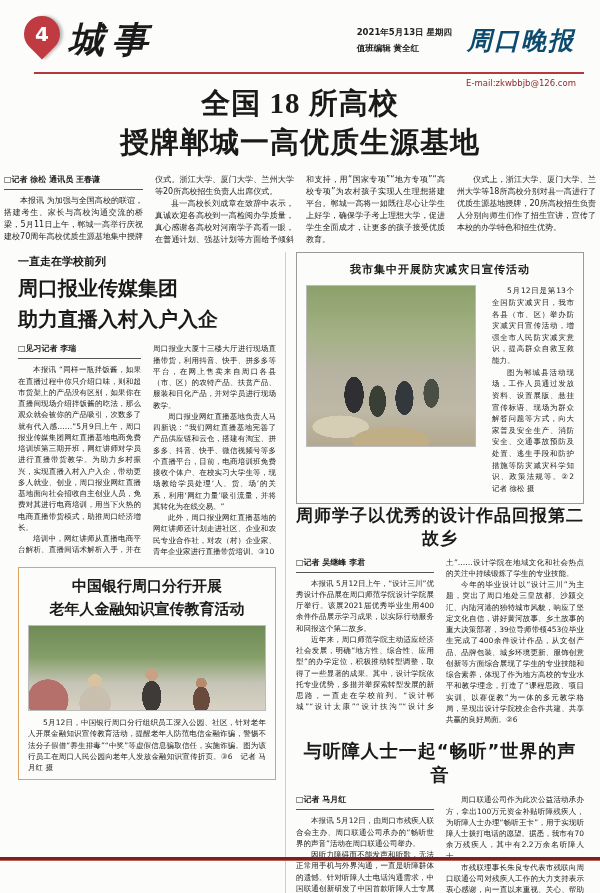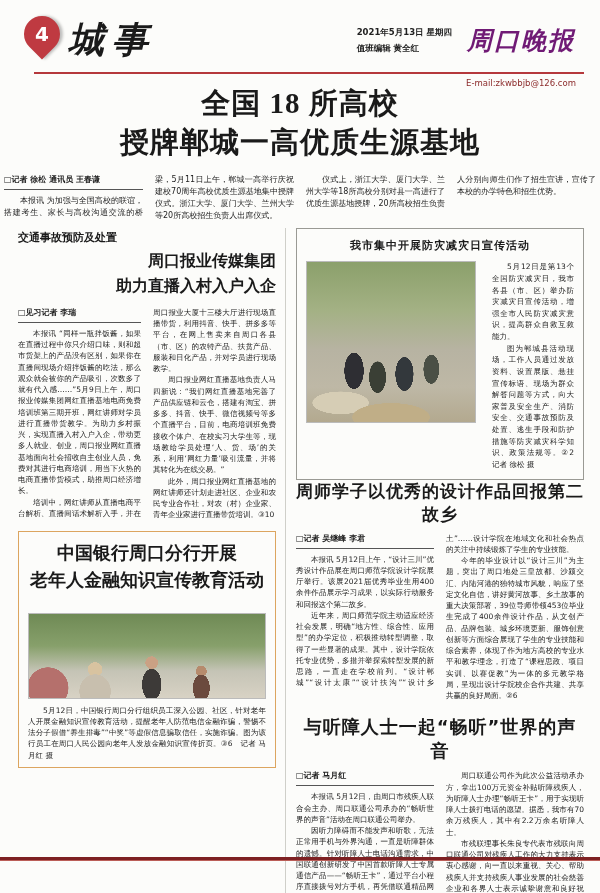--- a/index.html
+++ b/index.html
@@ -10,21 +10,21 @@
   .header { position:relative; height:72px; }
   .pin { position:absolute; left:24px; top:16px; width:36px; height:36px; background:#bf3a41;
          border-radius:50% 50% 50% 0; transform:rotate(-45deg); box-shadow:2px 2px 3px rgba(0,0,0,.25); }
   .pin span { display:flex; width:100%; height:100%; align-items:center; justify-content:center;
               transform:rotate(45deg); color:#fff; font-size:20px; font-weight:bold; }
   .section-title { position:absolute; left:68px; top:16px; font-size:36px; font-weight:900;
                    font-style:italic; letter-spacing:8px; font-family:"Liberation Serif","DejaVu Serif",serif; }
   .header-right { position:absolute; right:24px; top:24px; display:flex; gap:14px; align-items:flex-start; }
   .header-meta { font-size:8.5px; font-weight:bold; color:#222; line-height:1.9; white-space:nowrap; }
   .brand-block { text-align:center; }
-  .brand { font-size:25px; font-weight:900; font-style:italic; color:#701a75; letter-spacing:2px;
+  .brand { font-size:25px; font-weight:900; font-style:italic; color:#0c4a6e; letter-spacing:2px;
            font-family:"Liberation Serif","DejaVu Serif",serif; }
   .email { font-size:8.5px; color:#8c2b2b; margin-top:21px; }
   .header-rule { margin:0 16px 0 34px; border-top:2px solid #b5383c; }
 
   
   .lead { padding:10px 4px 0; }
   .lead h1 { text-align:center; font-size:29px; line-height:1.35; font-weight:900;
              font-family:"Liberation Serif","DejaVu Serif",serif; letter-spacing:1px; }
   .lead-cols { margin-top:12px; column-count:4; column-gap:12px; font-size:8px; line-height:1.5;
                text-align:justify; color:#222; }
@@ -32,28 +32,28 @@
             margin-bottom:5px; white-space:nowrap; overflow:hidden; }
   p.body-p { text-indent:2em; margin:0; }
 
   
   .main-grid { display:flex; padding:6px 16px 0 18px; gap:10px; }
   .col-left { width:268px; border-right:1px solid #cfcfc9; padding-right:9px; }
   .col-right { flex:1; }
 
   
   .kicker { font-size:11px; font-weight:bold; margin:2px 0 4px; }
-  .ec-headline { text-align:right; font-size:16px; line-height:1.55; font-weight:900; margin-bottom:8px; }
+  .ec-headline { text-align:left; font-size:20px; line-height:1.55; font-weight:900; margin-bottom:8px; }
   .cols-2 { column-count:2; column-gap:12px; font-size:7.5px; line-height:1.5; text-align:justify; color:#222; }
 
   
   .boxed-orange { margin-top:10px; border:1px solid #dca55f; padding:7px 9px 6px; }
   .boxed-gray { border:1px solid #9a9a94; padding:7px 9px 8px; }
   .box-headline { text-align:center; font-weight:900; }
-  .bank-headline { font-size:18px; line-height:1.5; margin-bottom:20px; }
+  .bank-headline { font-size:15px; line-height:1.5; margin-bottom:5px; }
   .photo { border:1px solid #bbb; }
   .bank-photo { width:100%; height:86px; margin-bottom:6px;
     background:
       radial-gradient(ellipse 16px 26px at 52% 84%, #3d3a38 0 60%, rgba(0,0,0,0) 61%),
       radial-gradient(circle 7px at 52% 58%, #caa184 0 90%, rgba(0,0,0,0) 91%),
       radial-gradient(ellipse 14px 22px at 73% 88%, #6b4a3e 0 60%, rgba(0,0,0,0) 61%),
       radial-gradient(circle 6px at 73% 68%, #b68b6d 0 90%, rgba(0,0,0,0) 91%),
       radial-gradient(ellipse 34px 34px at 8% 88%, #b5706c 0 60%, rgba(0,0,0,0) 61%),
       radial-gradient(ellipse 26px 28px at 28% 92%, #c8bfae 0 60%, rgba(0,0,0,0) 61%),
       radial-gradient(circle 8px at 28% 66%, #d8c3a0 0 90%, rgba(0,0,0,0) 91%),
@@ -107,29 +107,30 @@
   <div class="header-rule"></div>
 
   <section class="lead">
     <h1>
       <span>全国 18 所高校</span><br>
       <span>授牌郸城一高优质生源基地</span>
     </h1>
     <div class="lead-cols">
       <div class="byline">□记者 徐松 通讯员 王春谦</div>
       <p class="body-p">本报讯 为加强与全国高校的联谊，搭建考生、家长与高校沟通交流的桥梁，5月11日上午，郸城一高举行庆祝建校70周年高校优质生源基地集中授牌仪式。浙江大学、厦门大学、兰州大学等20所高校招生负责人出席仪式。</p>
+      <p class="body-p">县一高校长刘成章在致辞中表示，真诚欢迎各高校到一高检阅办学质量，真心感谢各高校对河南学子高看一眼，在普通计划、强基计划等方面给予倾斜和支持，用“国家专项”“地方专项”“高校专项”为农村孩子实现人生理想搭建平台。郸城一高将一如既往尽心让学生上好学，确保学子考上理想大学，促进学生全面成才，让更多的孩子接受优质教育。</p>
       <p class="body-p">仪式上，浙江大学、厦门大学、兰州大学等18所高校分别对县一高进行了优质生源基地授牌，20所高校招生负责人分别向师生们作了招生宣讲，宣传了本校的办学特色和招生优势。</p>
     </div>
   </section>
 
   <div class="main-grid">
 
     <div class="col-left">
       <section>
-        <div class="kicker">交通事故预防及处置</div>
+        <div class="kicker">一直走在学校前列</div>
         <h2 class="ec-headline">
           <span>周口报业传媒集团</span><br>
           <span>助力直播入村入户入企</span>
         </h2>
         <div class="cols-2">
           <div class="byline">□见习记者 李瑞</div>
           <p class="body-p">本报讯 “同样一瓶拌饭酱，如果在直播过程中你只介绍口味，则和超市货架上的产品没有区别，如果你在直播间现场介绍拌饭酱的吃法，那么观众就会被你的产品吸引，次数多了就有代入感……”5月9日上午，周口报业传媒集团网红直播基地电商免费培训班第三期开班，网红讲师对学员进行直播带货教学。为助力乡村振兴，实现直播入村入户入企，带动更多人就业、创业，周口报业网红直播基地面向社会招收自主创业人员，免费对其进行电商培训，用当下火热的电商直播带货模式，助推周口经济增长。</p>
           <p class="body-p">培训中，网红讲师从直播电商平台解析、直播间话术解析入手，并在周口报业大厦十三楼大厅进行现场直播带货，利用抖音、快手、拼多多等平台，在网上售卖来自周口各县（市、区）的农特产品、扶贫产品、服装和日化产品，并对学员进行现场教学。</p>
           <p class="body-p">周口报业网红直播基地负责人马四新说：“我们网红直播基地完善了产品供应链和云仓，搭建有淘宝、拼多多、抖音、快手、微信视频号等多个直播平台，目前，电商培训班免费接收个体户、在校实习大学生等，现场教给学员处理‘人、货、场’的关系，利用‘网红力量’吸引流量，并将其转化为在线交易。”</p>
           <p class="body-p">此外，周口报业网红直播基地的网红讲师还计划走进社区、企业和农民专业合作社，对农（村）企业家、青年企业家进行直播带货培训。③10</p>

